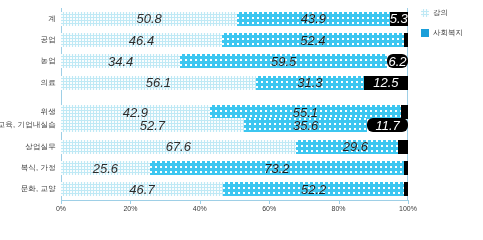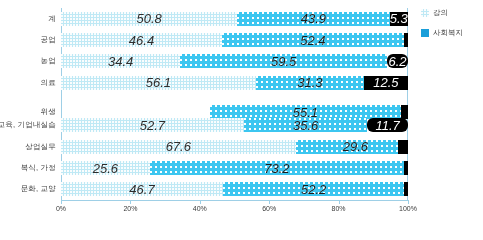--- a/index.html
+++ b/index.html
@@ -172,20 +172,23 @@
         </div>
         <div class="bar seg-practice" style="left: 56.1%; width: 31.3%;">
           <span class="val">31.3</span>
         </div>
         <div class="bar seg-inco" style="left: 87.4%; width: 12.5%;">
           <span class="val">12.5</span>
         </div>
       </div>
       <div class="row" style="top: 89px; height: 14px; margin-top: 8px;">
         <span class="cat-label">위생</span>
+        <div class="bar seg-lecture" style="left: 0%; width: 42.9%;">
+          <span class="val">42.9</span>
+        </div>
         <div class="bar seg-practice" style="left: 42.9%; width: 55.1%;">
           <span class="val">55.1</span>
         </div>
         <div class="bar seg-inco" style="left: 98%; width: 2%;"></div>
       </div>
       <div class="row" style="top: 110.333px; height: 14px;">
         <span class="cat-label">교육, 기업내실습</span>
         <div class="bar seg-lecture" style="left: 0%; width: 52.7%;">
           <span class="val">52.7</span>
         </div>

